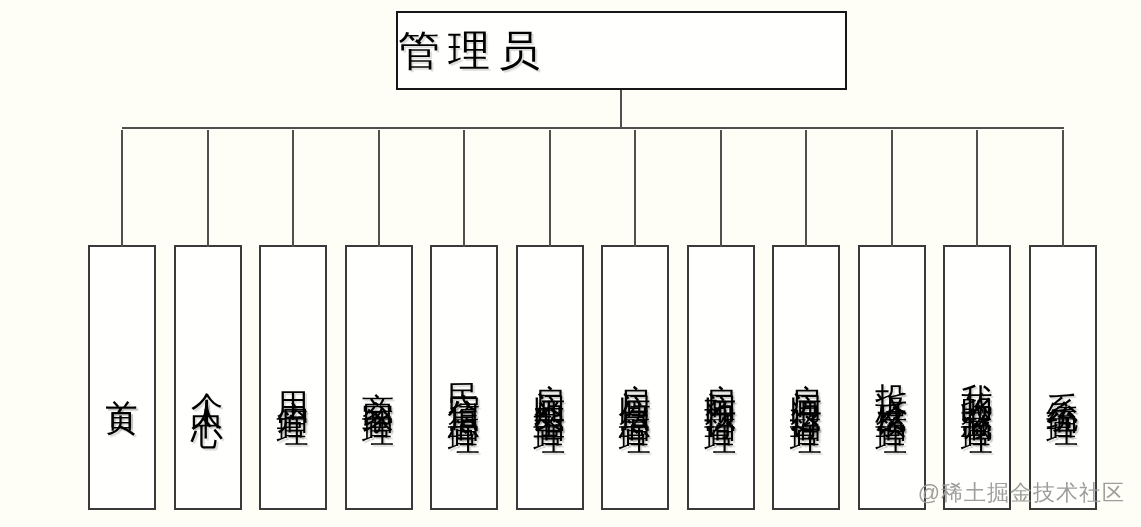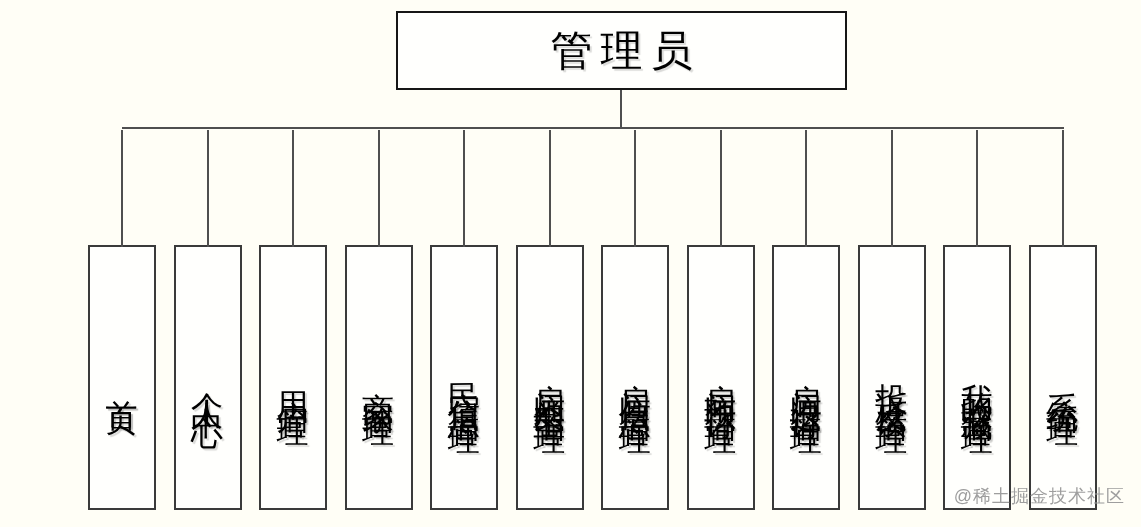--- a/index.html
+++ b/index.html
@@ -22,21 +22,21 @@
     position: relative;
     width: 1141px; height: 527px;
   }
   
   .root-box {
     position: absolute;
     left: 396px; top: 11px;
     width: 451px; height: 79px;
     background: var(--box_fill);
     border: 2px solid var(--border_root);
-    display: flex; align-items: center; justify-content: center;
+    display: flex; align-items: center; 
   }
   .root-label {
     font-size: 42px;
     letter-spacing: 8px;
     margin-right: -8px; 
     color: var(--text);
     text-shadow: 2px 2px 1px rgba(0,0,0,0.15);
     white-space: nowrap;
   }
   
@@ -83,21 +83,21 @@
     margin-bottom: -8px; 
     color: var(--text);
     text-shadow: 2px 2px 1px rgba(0,0,0,0.15);
     line-height: 1;
     white-space: nowrap;
   }
   
   .watermark {
     position: absolute;
     right: 16px; bottom: 19px;
-    font-size: 18px;
+    font-size: 22px;
     letter-spacing: 1px;
     color: var(--watermark);
     z-index: 5;
   }
 </style>
 </head>
 <body>
 
 <div class="stage">
 

